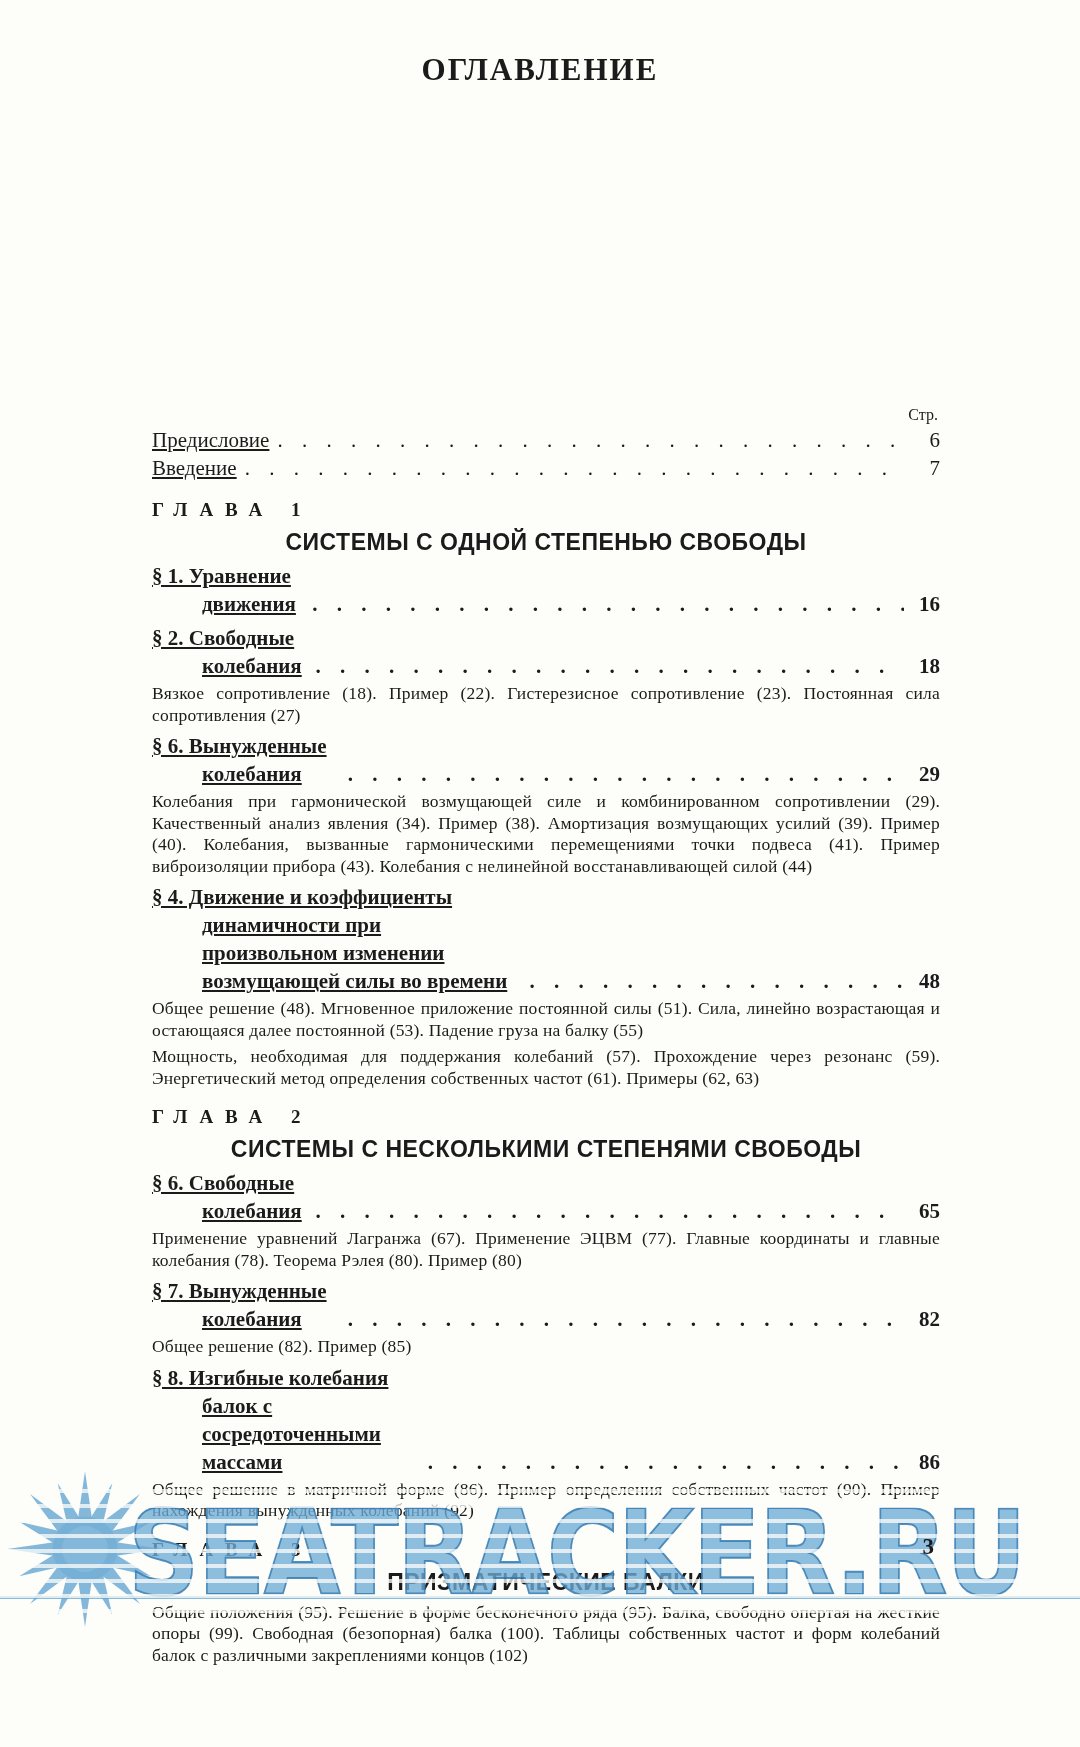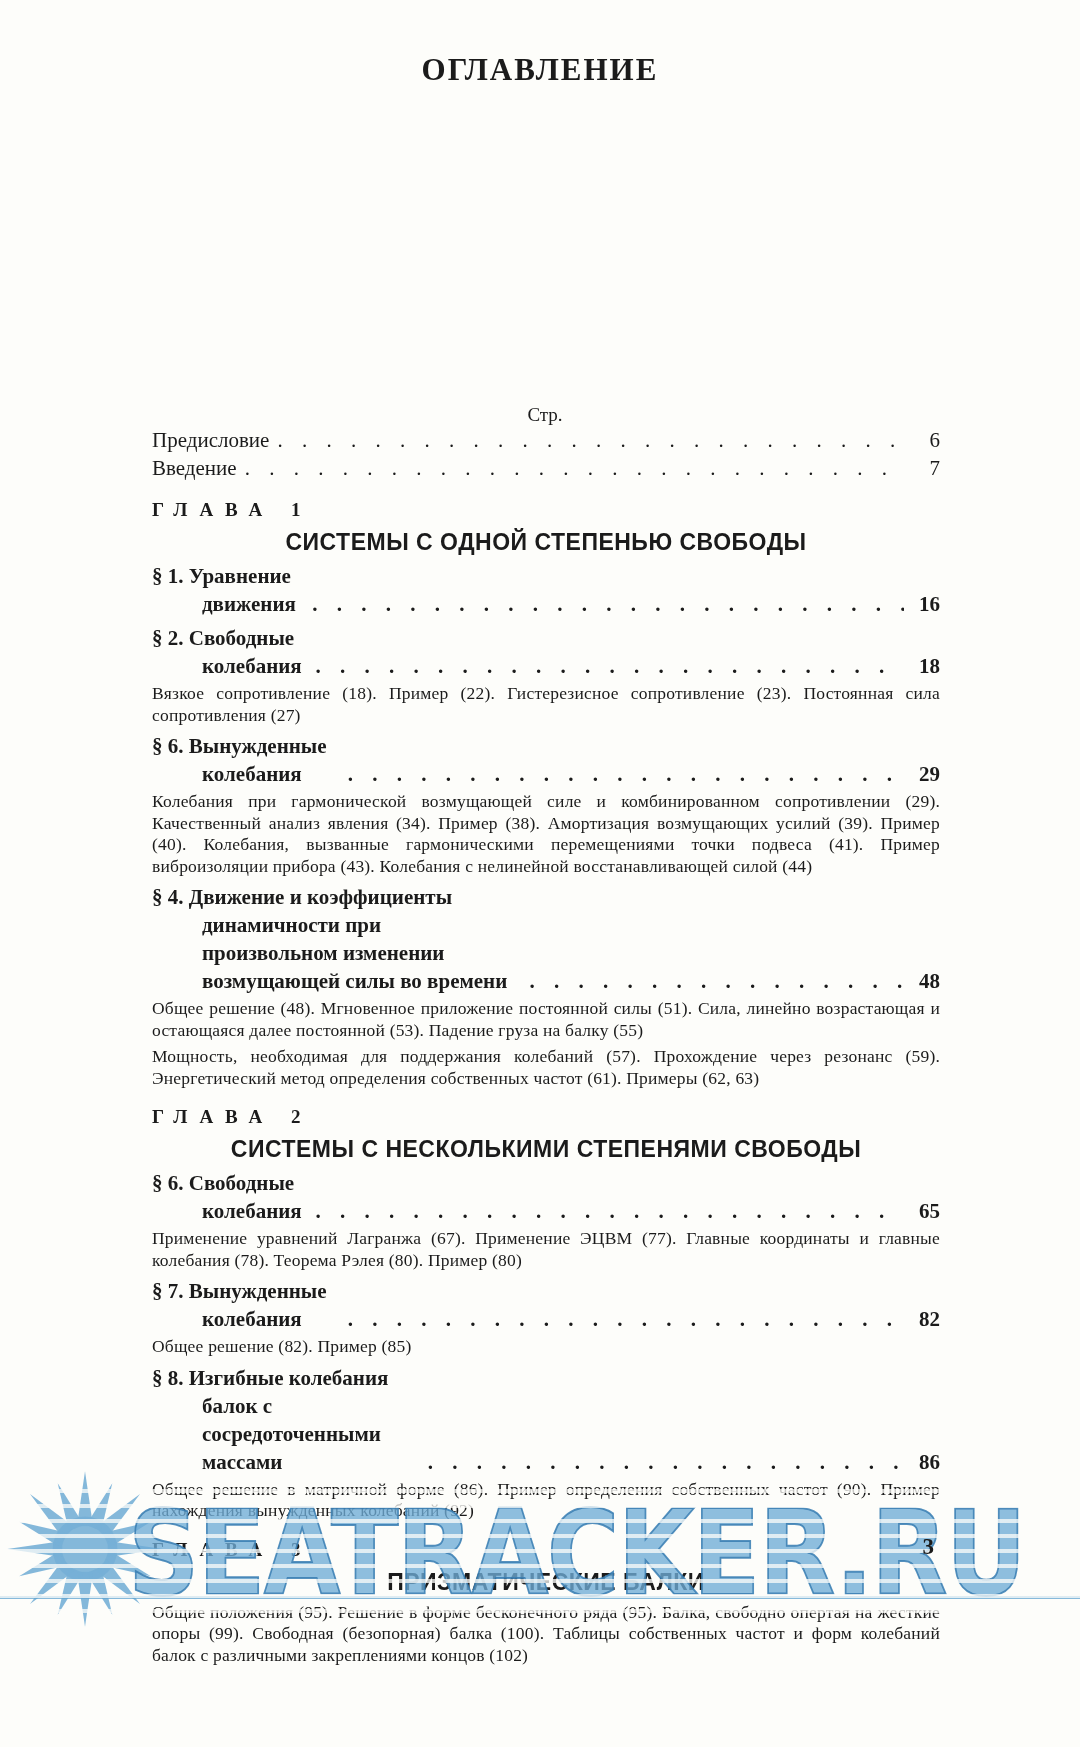--- a/index.html
+++ b/index.html
@@ -19,34 +19,35 @@
     font-size:31px;
     font-weight:bold;
     letter-spacing:2px;
   }
   .content{
     position:absolute;
     left:152px;top:404px;
     width:788px;
   }
   .str{
-    text-align:center;
-    font-size:19px;
+    text-align:right;
+    font-size:16px;
     line-height:22px;
     padding-right:2px;
   }
   .entry{
     display:flex;
     align-items:flex-end;
     font-size:21px;
     line-height:28px;
   }
   .entry .lbl{
     padding-left:50px;
     text-indent:-50px;
+    text-decoration:underline;
   }
   .leader{
     flex:1 1 auto;
     overflow:hidden;
     white-space:nowrap;
     margin:0 8px;
     min-width:10px;
   }
   .leader::after{
     content:". . . . . . . . . . . . . . . . . . . . . . . . . . . . . . . . . . . . . . . . . . . . . . . .";

